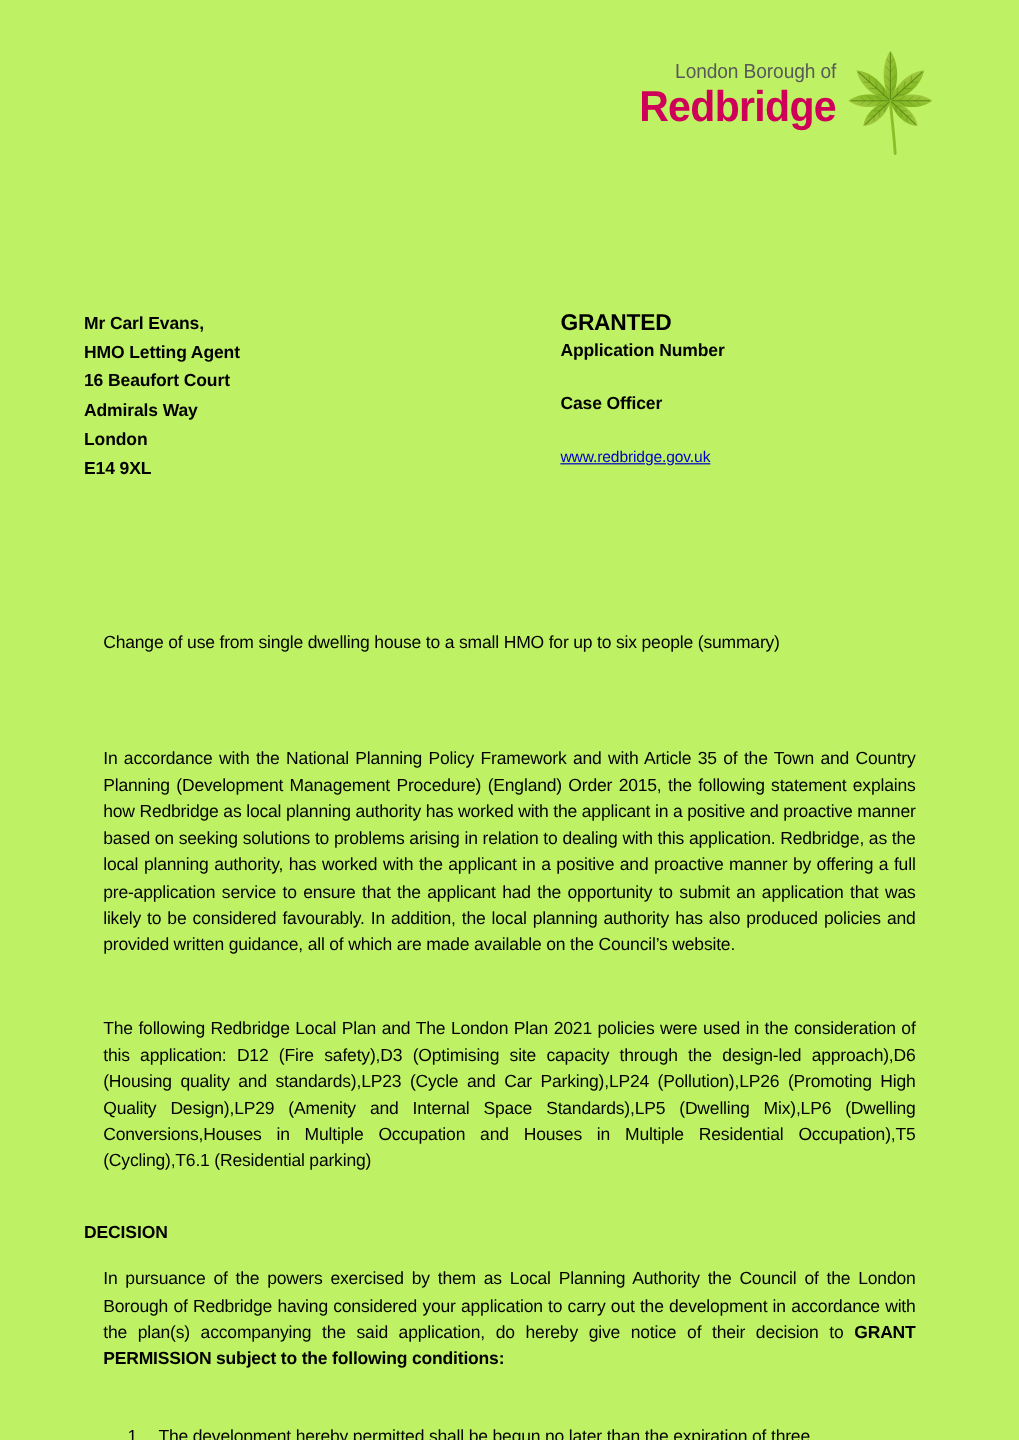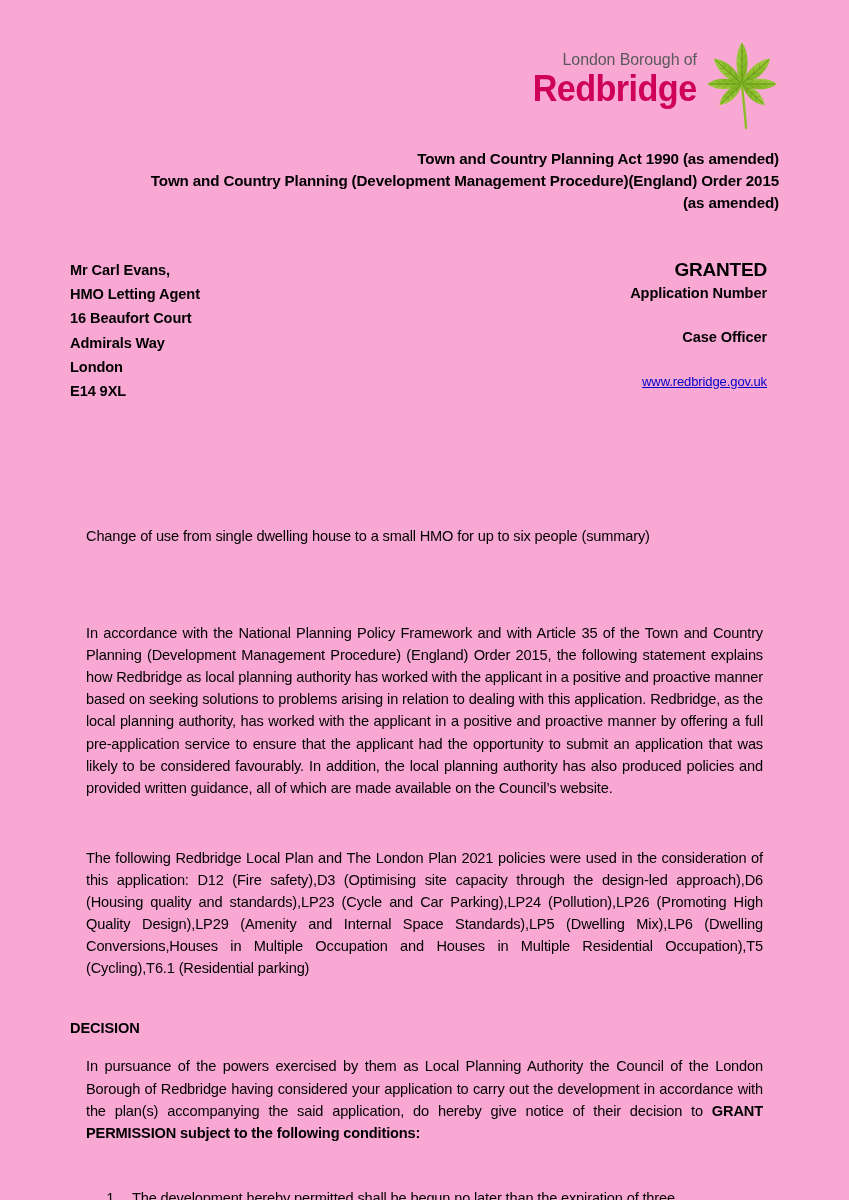--- a/index.html
+++ b/index.html
@@ -9,21 +9,21 @@
     background: #ffffff;
   }
   body {
     font-family: "Liberation Sans", sans-serif;
     color: #000000;
   }
   .page {
     position: relative;
     width: 849px;
     height: 1200px;
-    background: #f9a8d4;
+    background: #bef264;
     overflow: hidden;
     box-sizing: border-box;
   }
 
   
   .logo-block {
     position: absolute;
     top: 40px;
     right: 68px;
     display: flex;
@@ -85,23 +85,23 @@
     top: 258px;
     left: 70px;
     font-size: 14.6px;
     font-weight: bold;
     line-height: 24.2px;
     letter-spacing: -0.1px;
   }
   .meta-block {
     position: absolute;
     top: 258px;
-    right: 82px;
+    right: 52px;
     width: 330px;
-    text-align: right;
+    text-align: left;
   }
   .meta-granted {
     font-size: 19px;
     font-weight: bold;
     line-height: 24px;
     letter-spacing: -0.2px;
   }
   .meta-appnum {
     font-size: 14.6px;
     font-weight: bold;
@@ -246,25 +246,20 @@
             <path d="M0,-1 L0,-29" stroke="#5E8C16" stroke-width="0.8" fill="none"></path>
             <g stroke="#5E8C16" stroke-width="0.45" opacity="0.75">
               <path d="M0,-6 L-3.4,-10 M0,-6 L3.4,-10 M0,-12 L-3.4,-16 M0,-12 L3.4,-16 M0,-18 L-3,-22 M0,-18 L3,-22"></path>
             </g>
           </g>
         </g>
       </g>
     </svg>
   </div>
 
-  <div class="act-title">
-    <div>Town and Country Planning Act 1990 (as amended)</div>
-    <div>Town and Country Planning (Development Management Procedure)(England) Order 2015</div>
-    <div>(as amended)</div>
-  </div>
 
   <div class="addr-block">
     <div>Mr Carl Evans,</div>
     <div>HMO Letting Agent</div>
     <div>16 Beaufort Court</div>
     <div>Admirals Way</div>
     <div>London</div>
     <div>E14 9XL</div>
   </div>
 

